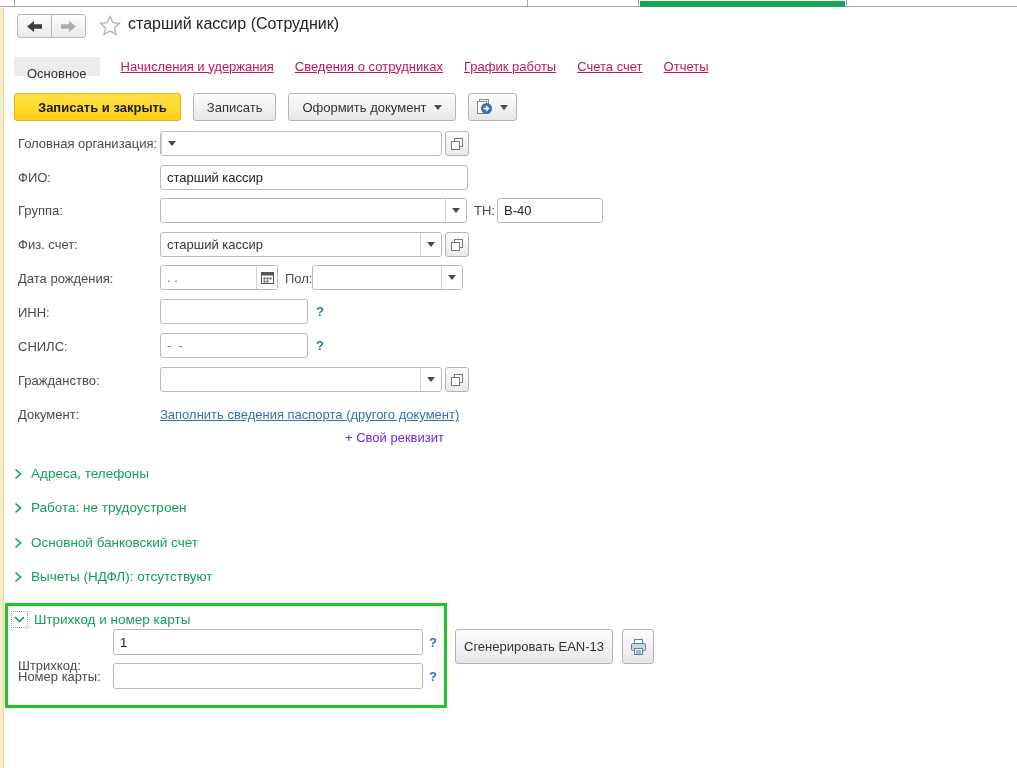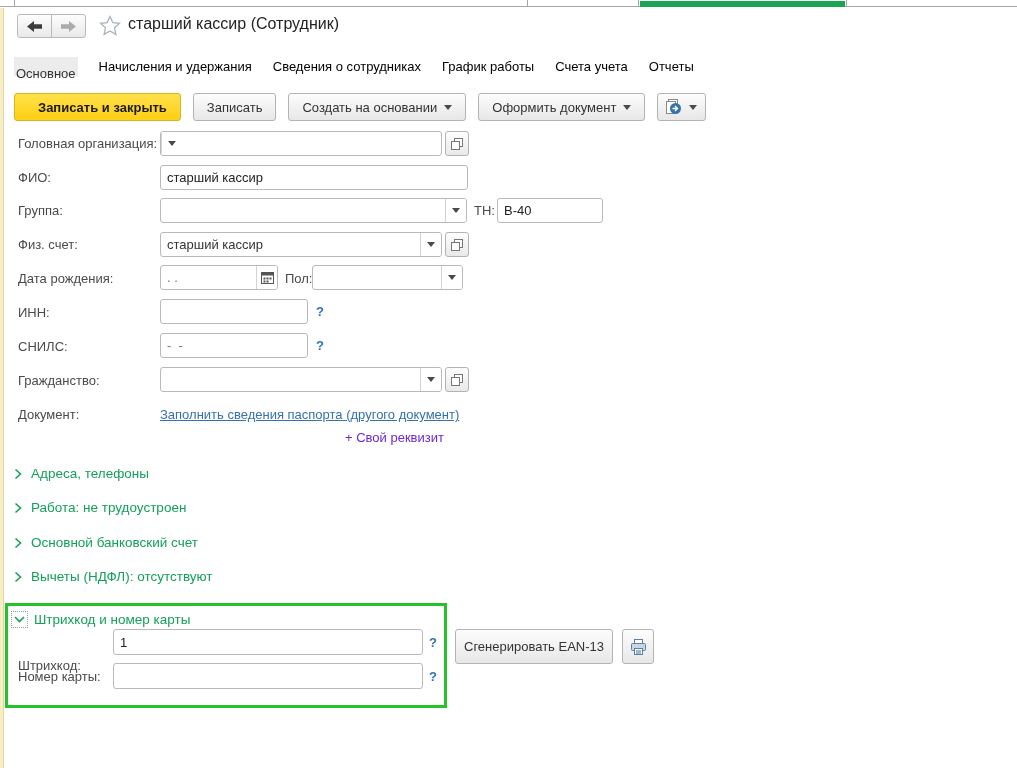--- a/index.html
+++ b/index.html
@@ -21,22 +21,22 @@
     width:35px; height:24px; border:1px solid #b9b9b9; background:linear-gradient(#fdfdfd,#e9e9e9);
     display:flex; align-items:center; justify-content:center; cursor:pointer;
   }
   .nav-btn.back { border-radius:3px 0 0 3px; }
   .nav-btn.fwd  { border-radius:0 3px 3px 0; margin-left:-1px; }
   .star { position:absolute; left:99px; top:15px; }
   .page-title { position:absolute; left:128px; top:15px; font-size:16px; color:#222; }
 
   
   .tabs { position:absolute; left:14px; top:49px; display:flex; align-items:center; gap:21px; height:34px; }
-  .tab-active { background:#ececec; height:19px; line-height:34px; padding:0 2px; color:#333; cursor:default; }
-  .tab-link { color:#000000; cursor:pointer; }
+  .tab-active { background:#ececec; height:19px; line-height:34px; padding:0 13px; color:#333; cursor:default; }
+  .tab-link { color:#be185d; text-decoration:underline; cursor:pointer; }
 
   
   .toolbar { position:absolute; left:14px; top:93px; display:flex; gap:12px; }
   .btn {
     height:28px; border:1px solid #b3b3b3; border-radius:3px; background:linear-gradient(#fdfdfd,#e7e7e7);
     font-family:inherit; font-size:13px; color:#333; padding:0 13px; display:flex; align-items:center; gap:7px; cursor:pointer;
   }
   .btn-primary {
     background:linear-gradient(#ffe14b,#ffd012); border-color:#d9b324; font-weight:bold; color:#1a1a1a;padding-left:23px;
   }
@@ -112,34 +112,30 @@
     <path d="M11 1.5 L13.8 7.6 L20.5 8.3 L15.5 12.8 L16.9 19.4 L11 16 L5.1 19.4 L6.5 12.8 L1.5 8.3 L8.2 7.6 Z" fill="none" stroke="#aab3bc" stroke-width="1.3"></path>
   </svg>
 </div>
 <div class="page-title">старший кассир (Сотрудник)</div>
 
 <div class="tabs">
   <div class="tab-active">Основное</div>
   <a class="tab-link">Начисления и удержания</a>
   <a class="tab-link">Сведения о сотрудниках</a>
   <a class="tab-link">График работы</a>
-  <a class="tab-link">Счета учета</a>
+  <a class="tab-link">Счета счет</a>
   <a class="tab-link">Отчеты</a>
 </div>
 
 <div class="toolbar">
   <button class="btn btn-primary">
     <span>Записать и закрыть</span>
   </button>
   <button class="btn">
     <span>Записать</span>
-  </button>
-  <button class="btn">
-    <span>Создать на основании</span>
-    <span class="caret"></span>
   </button>
   <button class="btn">
     <span>Оформить документ</span>
     <span class="caret"></span>
   </button>
   <button class="btn icon-btn">
     <svg width="16" height="16" viewBox="0 0 16 16">
       <rect x="2.5" y="0.5" width="9" height="12" fill="#fff" stroke="#8a8a8a"></rect>
       <rect x="0.5" y="2.5" width="9" height="12" fill="#fff" stroke="#8a8a8a"></rect>
       <circle cx="9.5" cy="9.5" r="5.5" fill="#3572b0"></circle>

